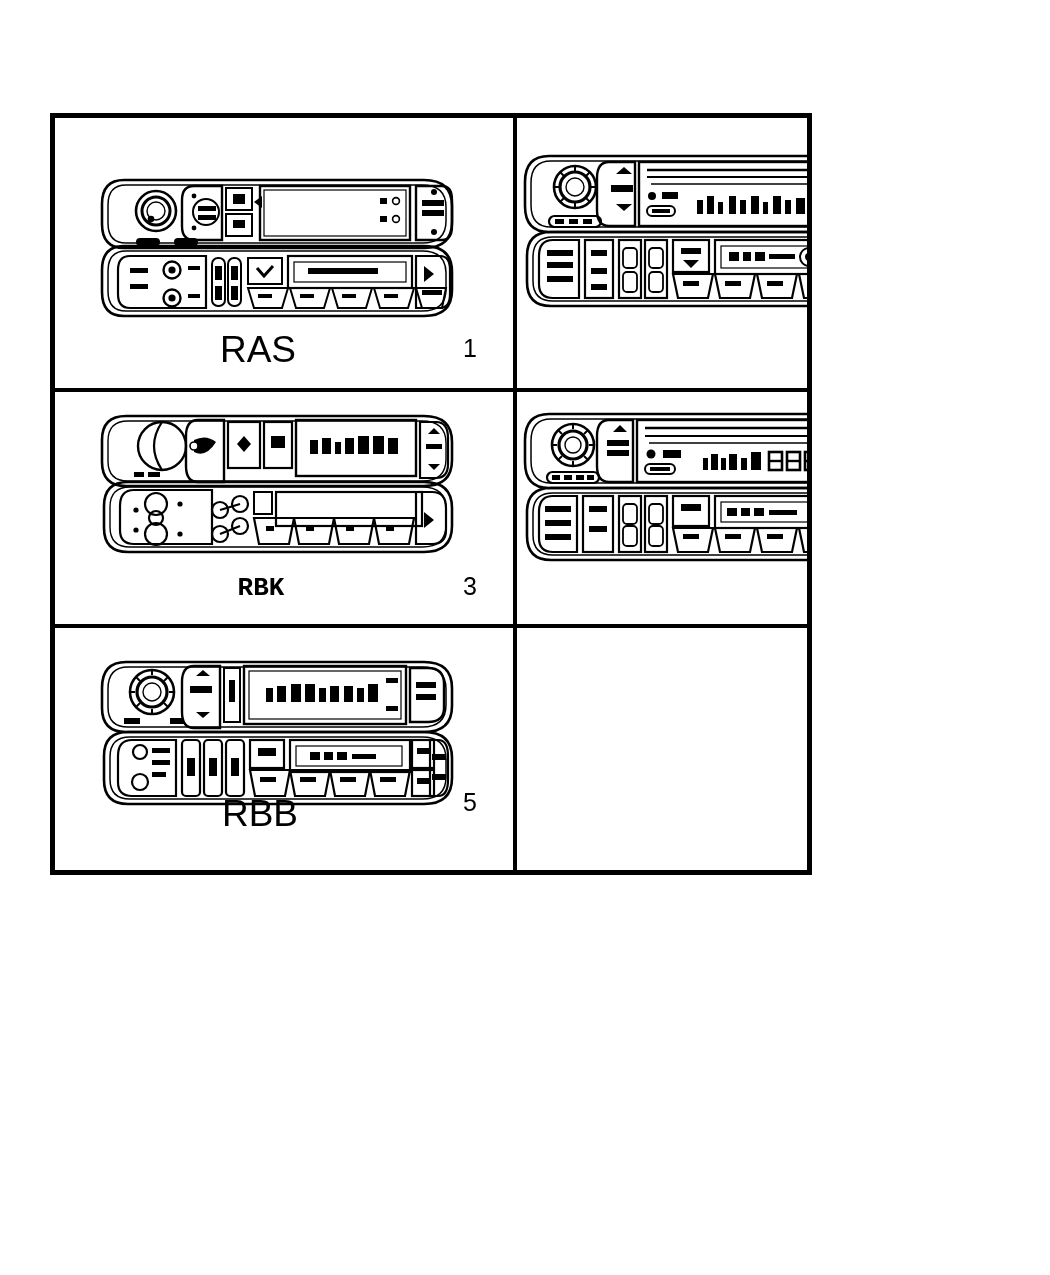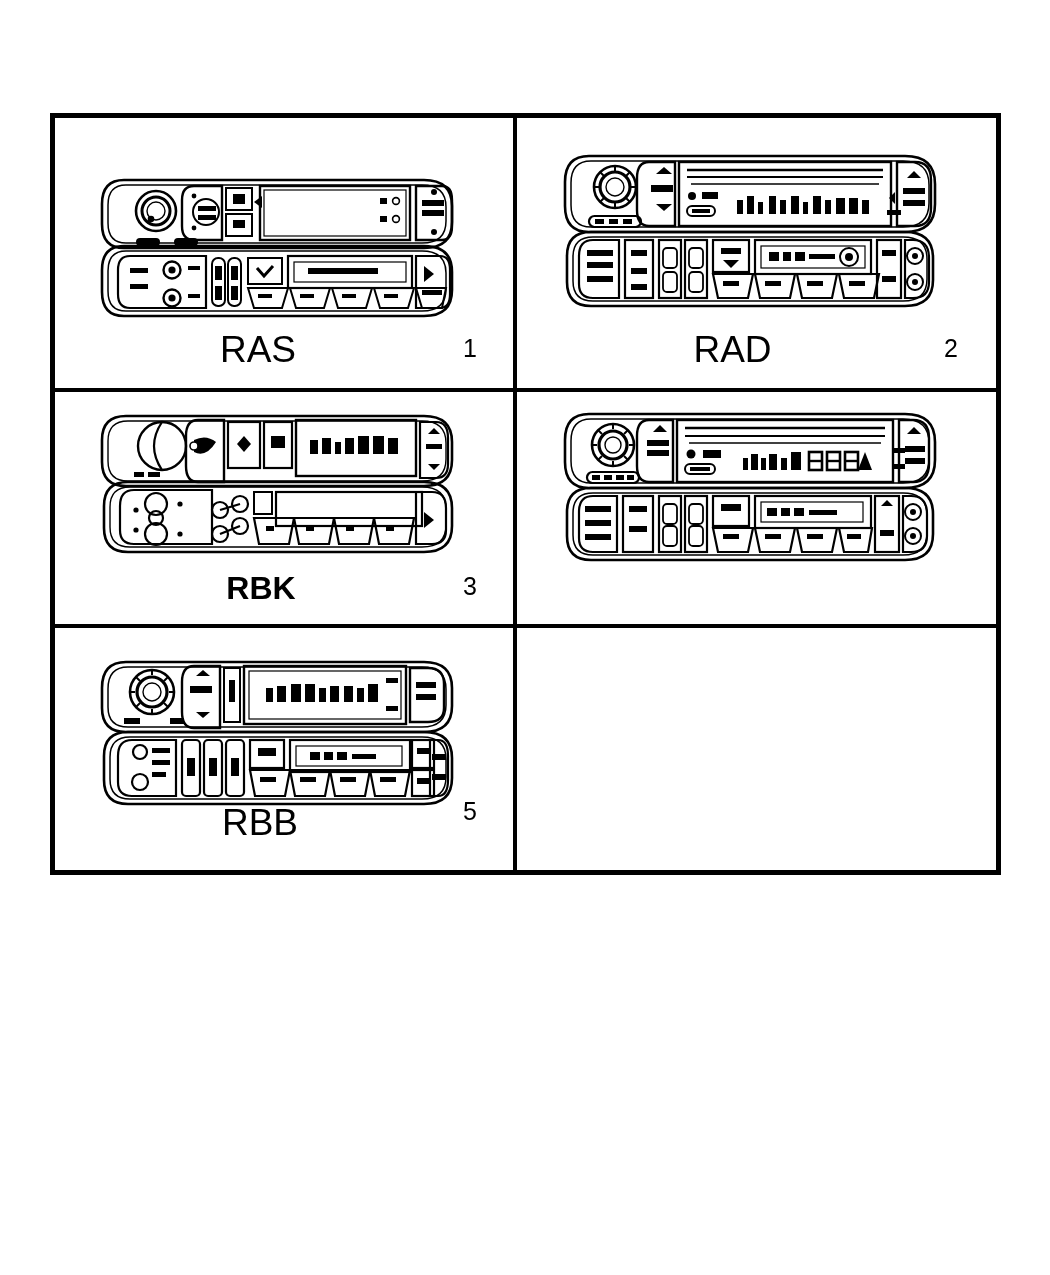--- a/index.html
+++ b/index.html
@@ -12,21 +12,21 @@
     height: 1275px;
     position: relative;
     font-family: "Liberation Sans", sans-serif;
     overflow: hidden;
   }
 
   #diagram-table {
     position: absolute;
     left: 50px;
     top: 113px;
-    width: 951px;
+    width: 762px;
     height: 762px;
     border: 5px solid #000;
     box-sizing: border-box;
     display: grid;
     grid-template-columns: 462px 1fr;
     grid-template-rows: 274px 236px 1fr;
   }
 
   .cell {
     position: relative;
@@ -55,21 +55,21 @@
     position: absolute;
     left: 0; right: 0;
     top: 0;
     text-align: center;
     font-size: 37px;
     line-height: 44px;
     color: #000;
     letter-spacing: 0px;
     font-weight: 400;
   }
-  .caption-label.heavy { font-weight: 700; font-size: 32px; }
+  .caption-label.heavy { font-weight: 700; font-size: 26px; font-family: Liberation Mono, monospace; }
   .caption-number {
     position: absolute;
     top: 6px;
     font-size: 25px;
     line-height: 28px;
     color: #000;
     font-weight: 400;
   }
 
   
@@ -82,21 +82,21 @@
   #cell-2 .caption-number { right: 38px; }
 
   #cell-3 .caption { bottom: 4px; }
   #cell-3 .caption-label { left: -46px; }
   #cell-3 .caption-number { right: 36px; }
 
   #cell-4 .caption { bottom: 6px; }
   #cell-4 .caption-label { left: -52px; }
   #cell-4 .caption-number { right: 34px; }
 
-  #cell-5 .caption { bottom: 15px; }
+  #cell-5 .caption { bottom: 24px; }
   #cell-5 .caption-label { left: -48px; }
   #cell-5 .caption-number { right: 36px; top: -4px; }
 
   
   #cell-1 .radio-stage { top: 48px; }
   #cell-2 .radio-stage { top: 26px; }
   #cell-3 .radio-stage { top: 14px; }
   #cell-4 .radio-stage { top: 8px; }
   #cell-5 .radio-stage { top: 22px; }
 
@@ -323,24 +323,20 @@
           <rect x="325" y="132" width="14" height="6" fill="#000" stroke="none"></rect>
 
           <path d="M348 96 L356 96 Q372 96 372 114 L372 138 Q372 154 356 154 L348 154 Z" stroke-width="2.2"></path>
           <circle cx="358" cy="112" r="8" stroke-width="2"></circle>
           <circle cx="358" cy="112" r="3" fill="#000" stroke="none"></circle>
           <circle cx="358" cy="138" r="8" stroke-width="2"></circle>
           <circle cx="358" cy="138" r="3" fill="#000" stroke="none"></circle>
         </g>
       </svg>
     </div>
-    <div class="caption">
-      <div class="caption-label">RAD</div>
-      <div class="caption-number">2</div>
-    </div>
   </div>
 
   <div class="cell b-right b-bottom" id="cell-3">
     <div class="radio-stage">
       <svg width="380" height="150" viewBox="0 0 380 150">
         <g fill="none" stroke="#000" stroke-width="2.6">
 
           <path d="M32 10 Q8 10 8 34 L8 56 Q8 80 32 80 L330 80 Q358 80 358 54 L358 36 Q358 10 330 10 Z"></path>
           <path d="M34 15 Q14 15 14 35 L14 55 Q14 75 34 75 L328 75 Q352 75 352 53 L352 37 Q352 15 328 15 Z" stroke-width="1.4"></path>
 

